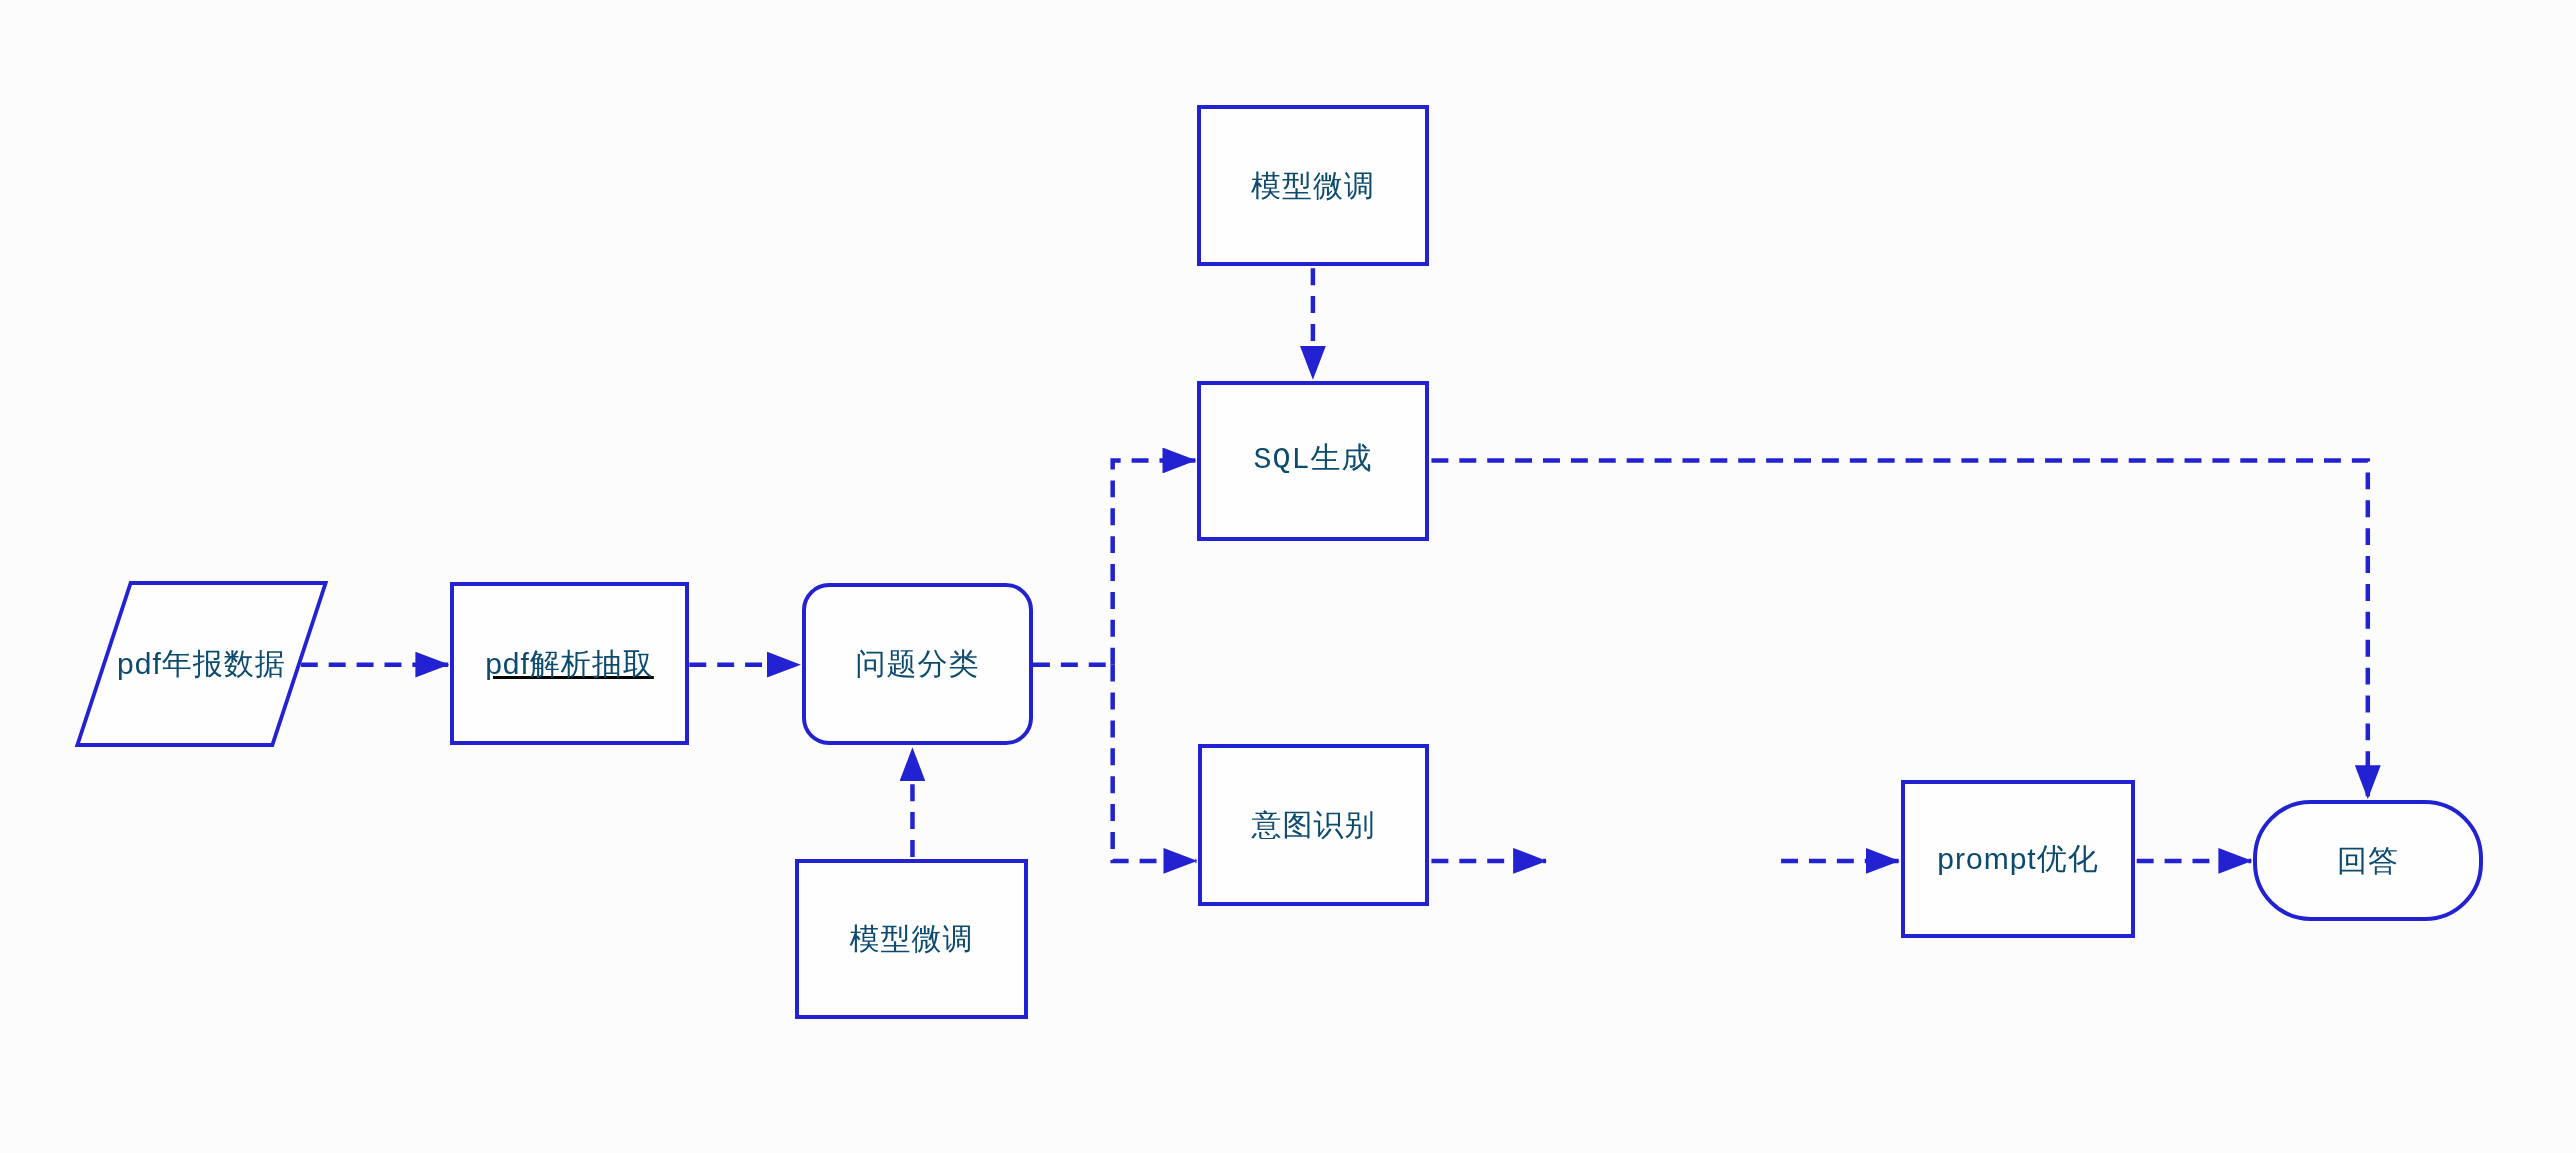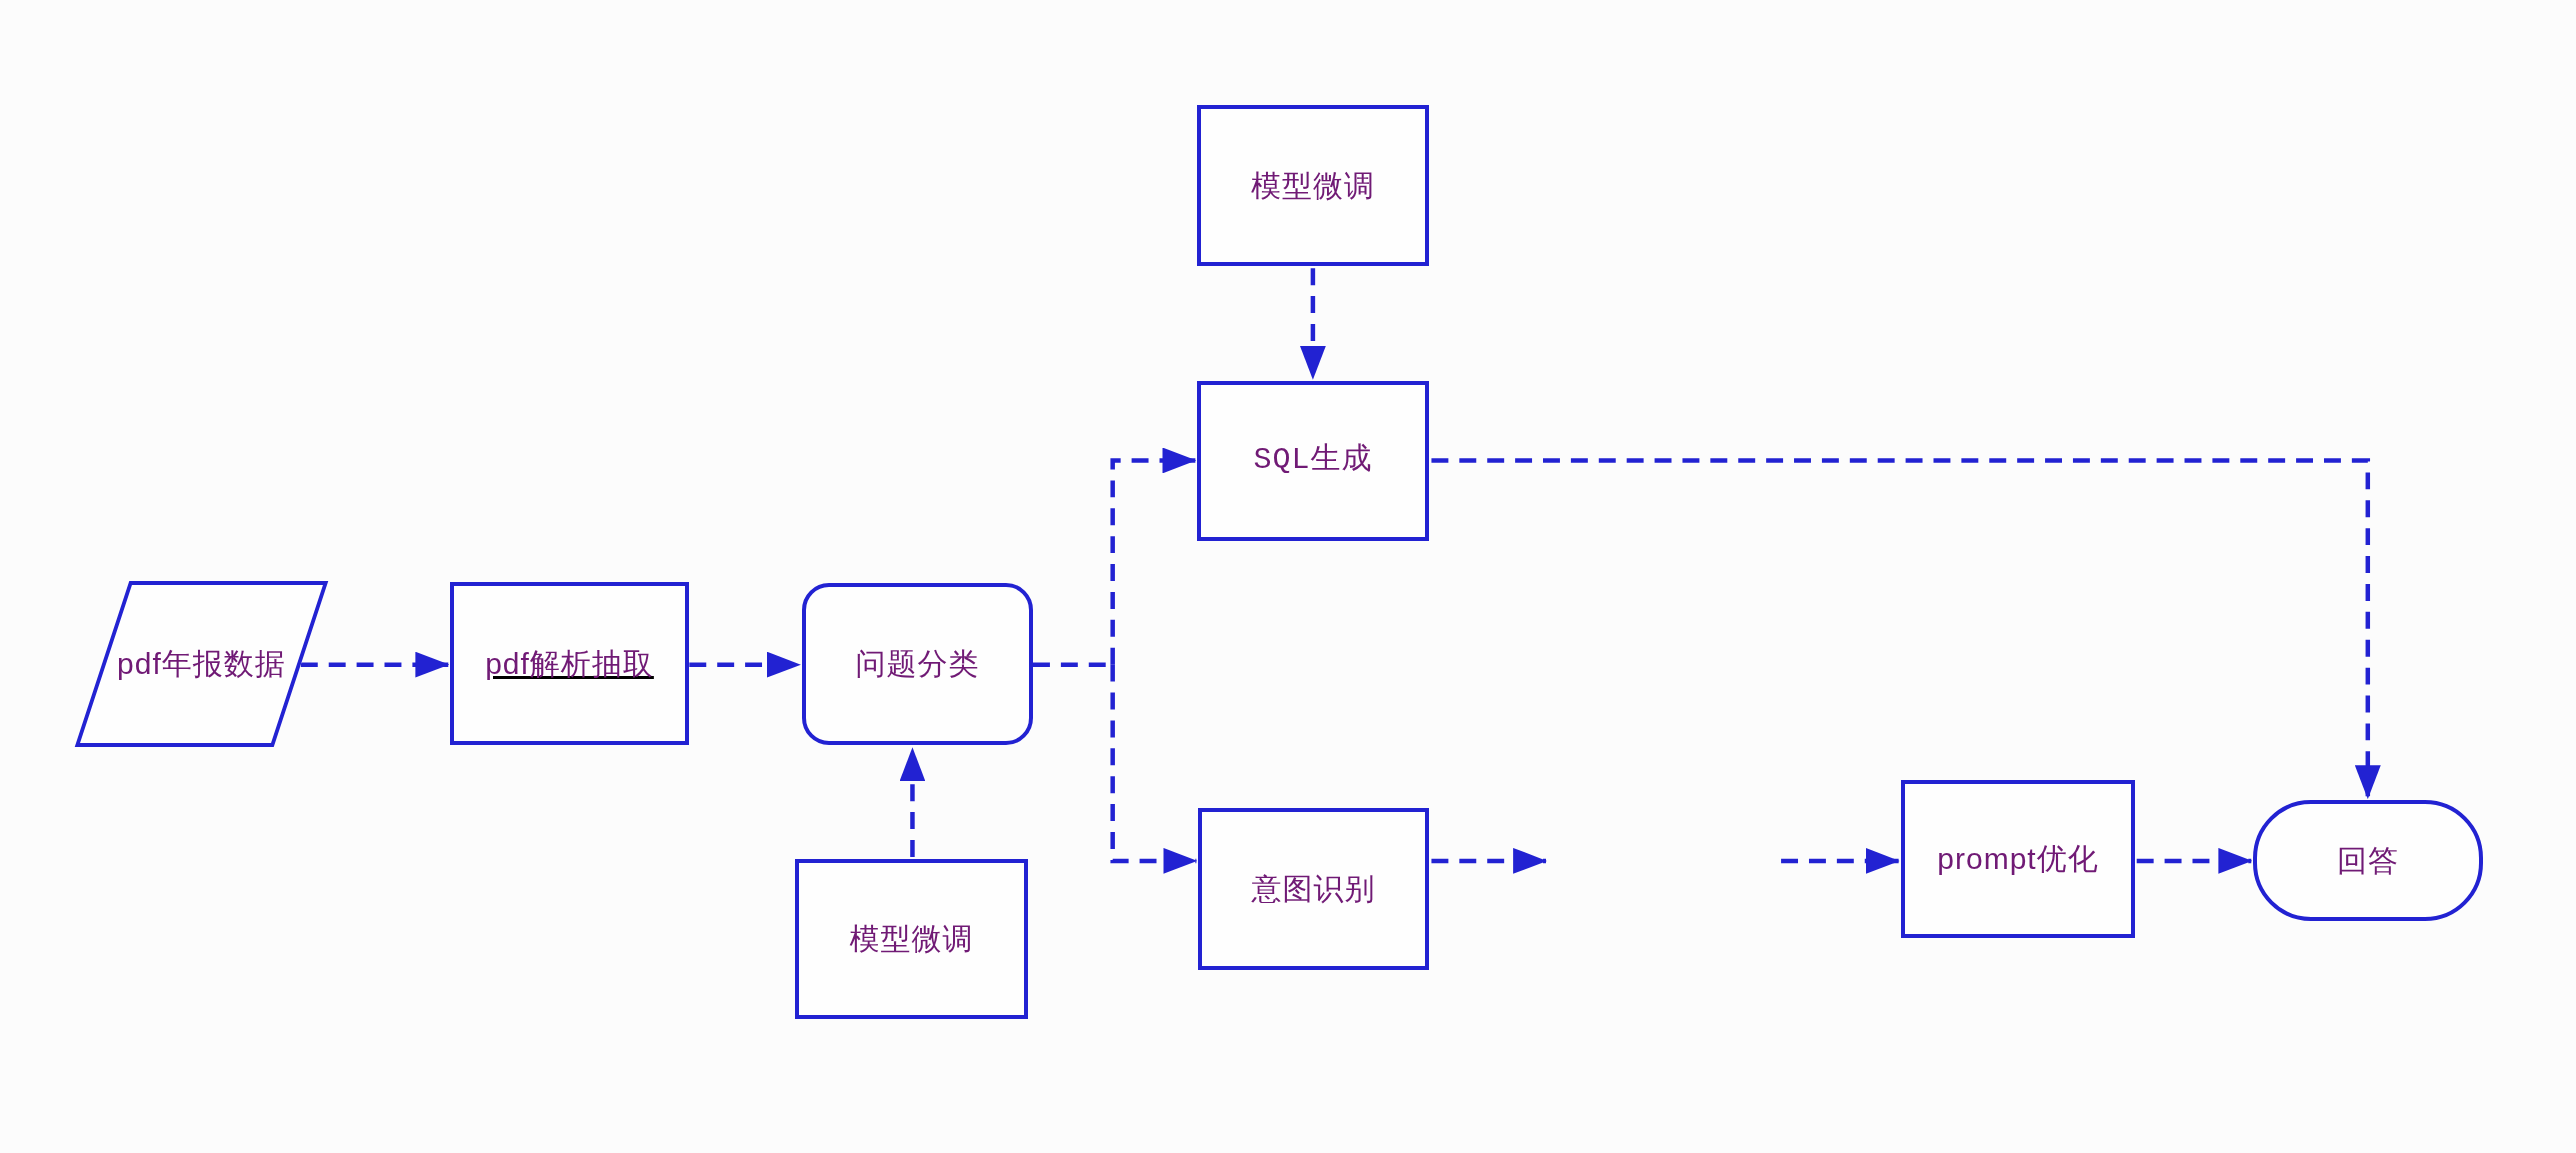--- a/index.html
+++ b/index.html
@@ -33,21 +33,21 @@
     background: #fefefe;
     border: 4px solid #2222d2;
     display: flex;
     align-items: center;
     justify-content: center;
     text-align: center;
   }
   .node-label {
     font-size: 30px;
     line-height: 1.25;
-    color: #701a75;
+    color: #0c4a6e;
     white-space: pre-line;
     letter-spacing: 1px;
   }
   .rect { border-radius: 0; }
   .stadium { border-radius: 58px; }
   .parallelogram { transform: skewX(-18.2deg); }
   .parallelogram .node-label { transform: skewX(18.2deg); }
 </style>
 </head>
 <body>
@@ -101,21 +101,21 @@
   </div>
 
   <div class="node rect" style="left:1197px; top:105px; width:232px; height:161px;">
     <span class="node-label">模型微调</span>
   </div>
 
   <div class="node rect" style="left:1197px; top:381px; width:232px; height:160px;font-family:Liberation Mono, monospace;">
     <span class="node-label">SQL生成</span>
   </div>
 
-  <div class="node rect" style="left:1198px; top:808px; width:231px; height:162px;">
+  <div class="node rect" style="left:1198px; top:744px; width:231px; height:162px;">
     <span class="node-label">意图识别</span>
   </div>
 
 
   <div class="node rect" style="left:1901px; top:780px; width:234px; height:158px;">
     <span class="node-label">prompt优化</span>
   </div>
 
   <div class="node stadium" style="left:2253px; top:800px; width:230px; height:121px;">
     <span class="node-label">回答</span>

